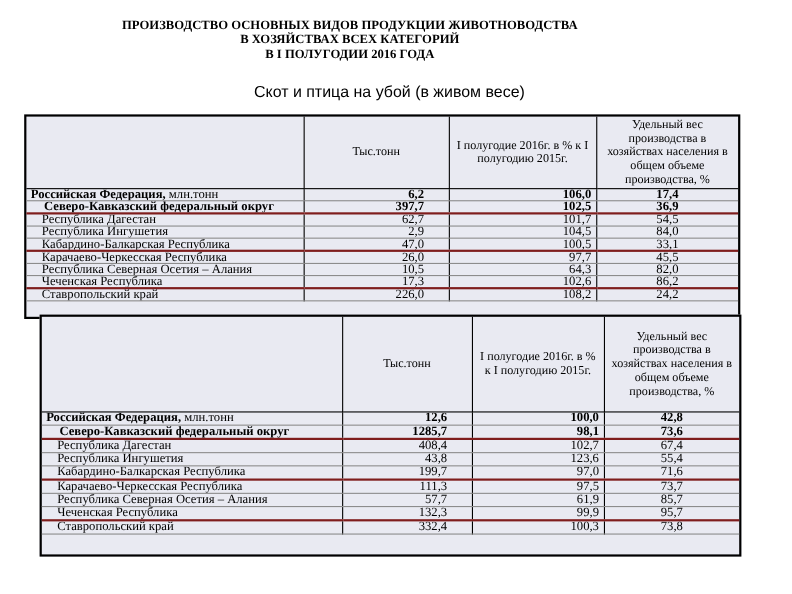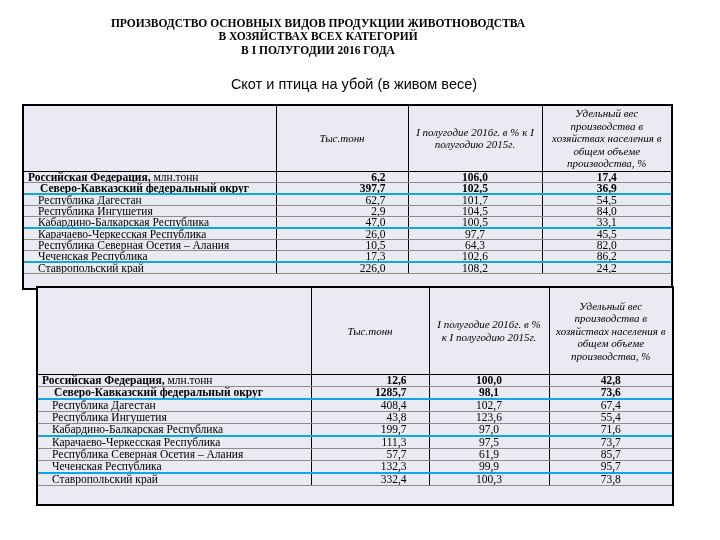--- a/index.html
+++ b/index.html
@@ -4,25 +4,25 @@
 <style>
   html, body { margin:0; padding:0; background:#ffffff; }
   body { width:720px; height:540px; position:relative; overflow:hidden; font-family:"Liberation Serif", serif; color:#000; }
   .title { position:absolute; left:0; width:636px; text-align:center; font-family:"Liberation Serif", serif; font-weight:bold; font-size:11.5px; line-height:13px; }
   #t1 { top:17px; } #t2 { top:30px; } #t3 { top:44px; }
   .subtitle { position:absolute; top:76px; left:0; width:708px; text-align:center; font-family:"Liberation Sans", sans-serif; font-size:14.5px; }
   .tbl { position:absolute; background:#e9eaf2; border:2px solid #000; box-sizing:border-box; }
   .tbl table { border-collapse:collapse; width:100%; table-layout:fixed; }
   .tbl td { padding:0 4px; font-size:11.5px; white-space:nowrap; overflow:hidden; box-sizing:border-box; border-right:1px solid #000; }
   .tbl td:last-child { border-right:none; }
-  .tbl tr.hdr td { font-style:italic; text-align:center; vertical-align:middle; white-space:normal; line-height:12.5px; font-size:11px; border-bottom:1.5px solid #000; }
+  .tbl tr.hdr td { text-align:center; vertical-align:middle; white-space:normal; line-height:12.5px; font-size:11px; border-bottom:1.5px solid #000; }
   .tbl tr.row td { border-bottom:1px solid #8c8c8c; }
-  .tbl tr.row.thick td { border-bottom:2px solid #0ea5e9; }
+  .tbl tr.row.thick td { border-bottom:2px solid #7f1d1d; }
   .tbl tr.row td.num { text-align:right; padding-right:22px; }
-  .tbl tr.row td.num3 { text-align:center;font-family:Liberation Serif, serif; }
+  .tbl tr.row td.num3 { text-align:right;font-family:Liberation Serif, serif; }
   .tbl tr.row td.num4 { text-align:center; }
   .tbl tr.row.b td { font-weight:bold; }
   .tbl tr.row.b td.name .unit { font-weight:normal; }
   .tbl tr.row td.indent1 { padding-left:16px; }
   .tbl tr.row td.indent2 { padding-left:14px;margin-left:20px; }
   #tbl1 { left:22px; top:104px; width:651px; height:186px; }
   #tbl1 tr.hdr td { height:65px; }
   #tbl1 tr.row td { height:11.3px; line-height:10px; }
   #tbl2 { left:36px; top:286px; width:638px; height:220px; }
   #tbl2 tr.hdr td { height:86px; }

